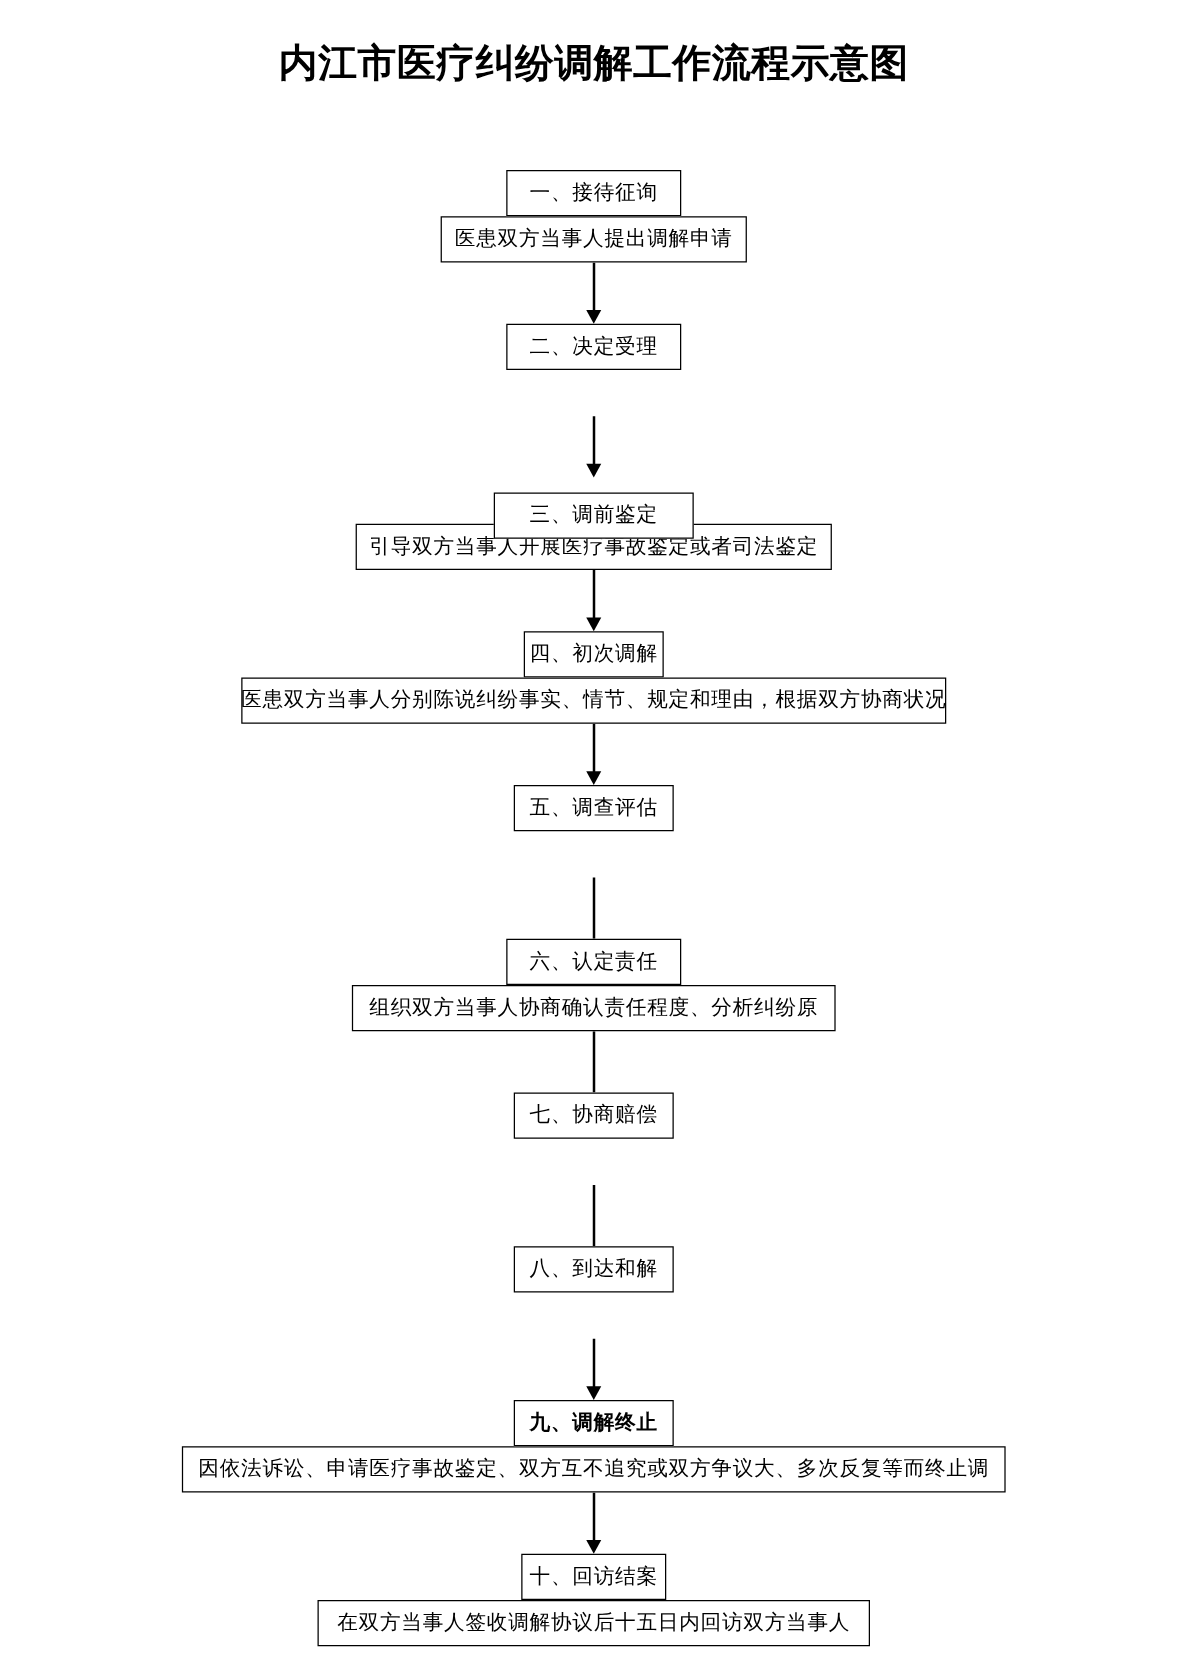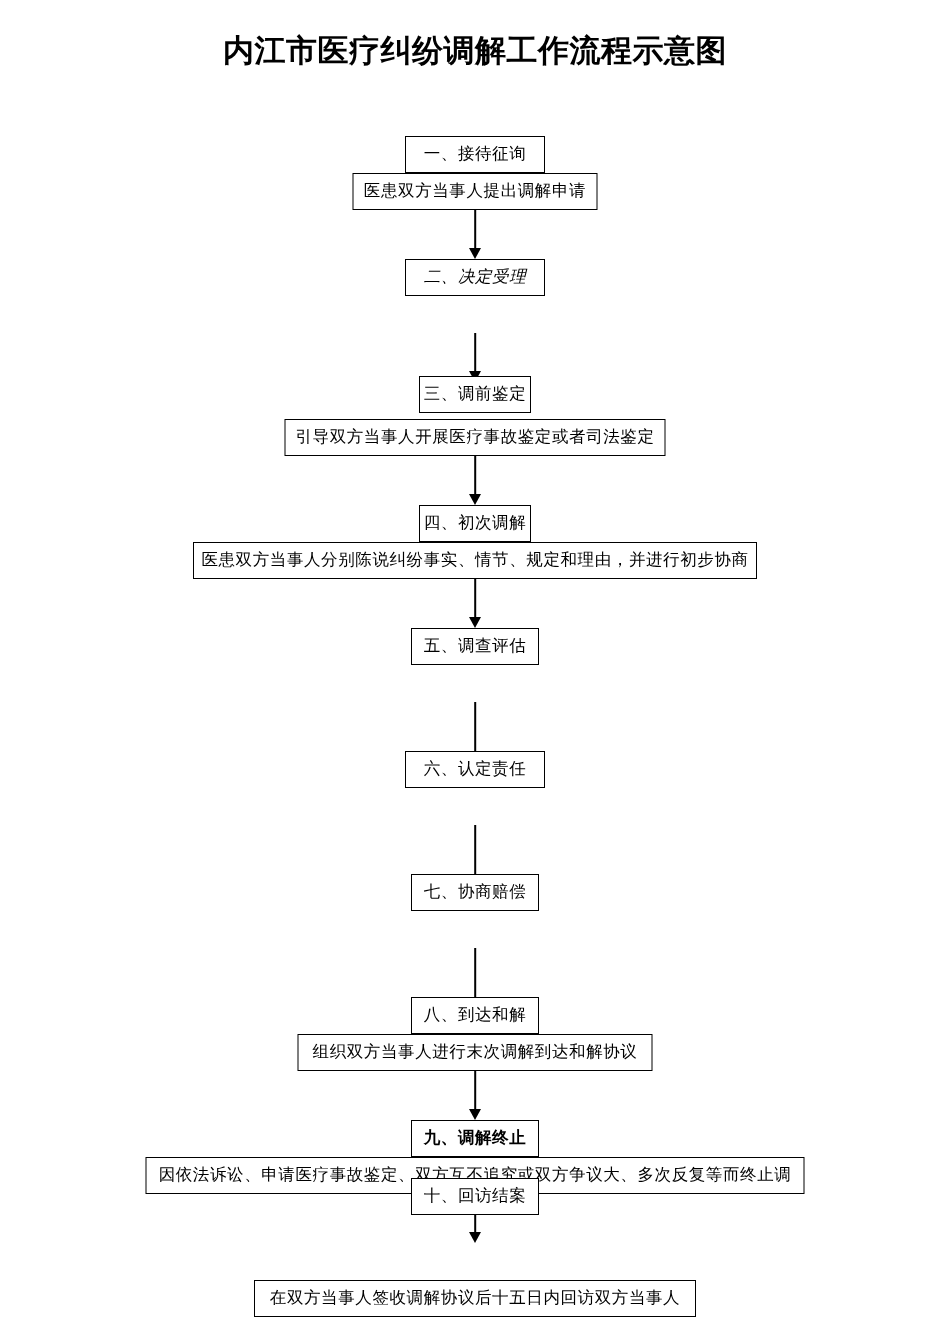--- a/index.html
+++ b/index.html
@@ -106,58 +106,58 @@
 
   <div id="chart-title">内江市医疗纠纷调解工作流程示意图</div>
 
   <div id="flow" style="height: 1230px;">
       <div class="box step-box" style="top: 0px; width: 140px;">一、接待征询</div>
       <div class="box detail-box" style="top: 37px; width: 245px;">医患双方当事人提出调解申请</div>
       <div class="connector" style="top: 74px; height: 49px;">
         <div class="shaft" style="height: 39px;"></div>
         <div class="head"></div>
       </div>
-      <div class="box step-box" style="top: 123px; width: 140px; font-style: italic;">二、决定受理</div>
+      <div class="box step-box" style="top: 123px; width: 140px;">二、决定受理</div>
       <div class="connector" style="top: 197px; height: 49px;">
         <div class="shaft" style="height: 39px;"></div>
         <div class="head"></div>
       </div>
-      <div class="box step-box" style="top: 240px; width: 112px;">三、调前鉴定</div>
+      <div class="box step-box" style="top: 258px; width: 160px;">三、调前鉴定</div>
       <div class="box detail-box" style="top: 283px; width: 381px;">引导双方当事人开展医疗事故鉴定或者司法鉴定</div>
       <div class="connector" style="top: 320px; height: 49px;">
         <div class="shaft" style="height: 39px;"></div>
         <div class="head"></div>
       </div>
       <div class="box step-box" style="top: 369px; width: 112px;">四、初次调解</div>
-      <div class="box detail-box" style="top: 406px; width: 564px;">医患双方当事人分别陈说纠纷事实、情节、规定和理由，并进行初步协商</div>
+      <div class="box detail-box" style="top: 406px; width: 564px;">医患双方当事人分别陈说纠纷事实、情节、规定和理由，根据双方协商状况</div>
       <div class="connector" style="top: 443px; height: 49px;">
         <div class="shaft" style="height: 39px;"></div>
         <div class="head"></div>
       </div>
       <div class="box step-box" style="top: 492px; width: 128px;">五、调查评估</div>
       <div class="connector no-head" style="top: 566px; height: 49px;">
         <div class="shaft" style="height: 49px;"></div>
       </div>
       <div class="box step-box" style="top: 615px; width: 140px; text-align: center;">六、认定责任</div>
+      <div class="box detail-box" style="top: 652px; width: 387px;">组织双方当事人协商确认责任程度、分析纠纷原</div>
       <div class="connector no-head" style="top: 689px; height: 49px;">
         <div class="shaft" style="height: 49px;"></div>
       </div>
       <div class="box step-box" style="top: 738px; width: 128px;">七、协商赔偿</div>
       <div class="connector no-head" style="top: 812px; height: 49px;">
         <div class="shaft" style="height: 49px;"></div>
       </div>
       <div class="box step-box" style="top: 861px; width: 128px;">八、到达和解</div>
-      <div class="box detail-box" style="top: 898px; width: 355px;">组织双方当事人进行末次调解到达和解协议</div>
       <div class="connector" style="top: 935px; height: 49px;">
         <div class="shaft" style="height: 39px;"></div>
         <div class="head"></div>
       </div>
       <div class="box step-box" style="top: 984px; width: 128px; font-weight: bold;">九、调解终止</div>
       <div class="box detail-box" style="top: 1021px; width: 659px;">因依法诉讼、申请医疗事故鉴定、双方互不追究或双方争议大、多次反复等而终止调</div>
       <div class="connector" style="top: 1058px; height: 49px;">
         <div class="shaft" style="height: 39px;"></div>
         <div class="head"></div>
       </div>
-      <div class="box step-box" style="top: 1042px; width: 128px;">十、回访结案</div>
+      <div class="box step-box" style="top: 1107px; width: 116px;">十、回访结案</div>
       <div class="box detail-box" style="top: 1144px; width: 442px;">在双方当事人签收调解协议后十五日内回访双方当事人</div>
     </div>
 
 </div>
 
 </body></html>

